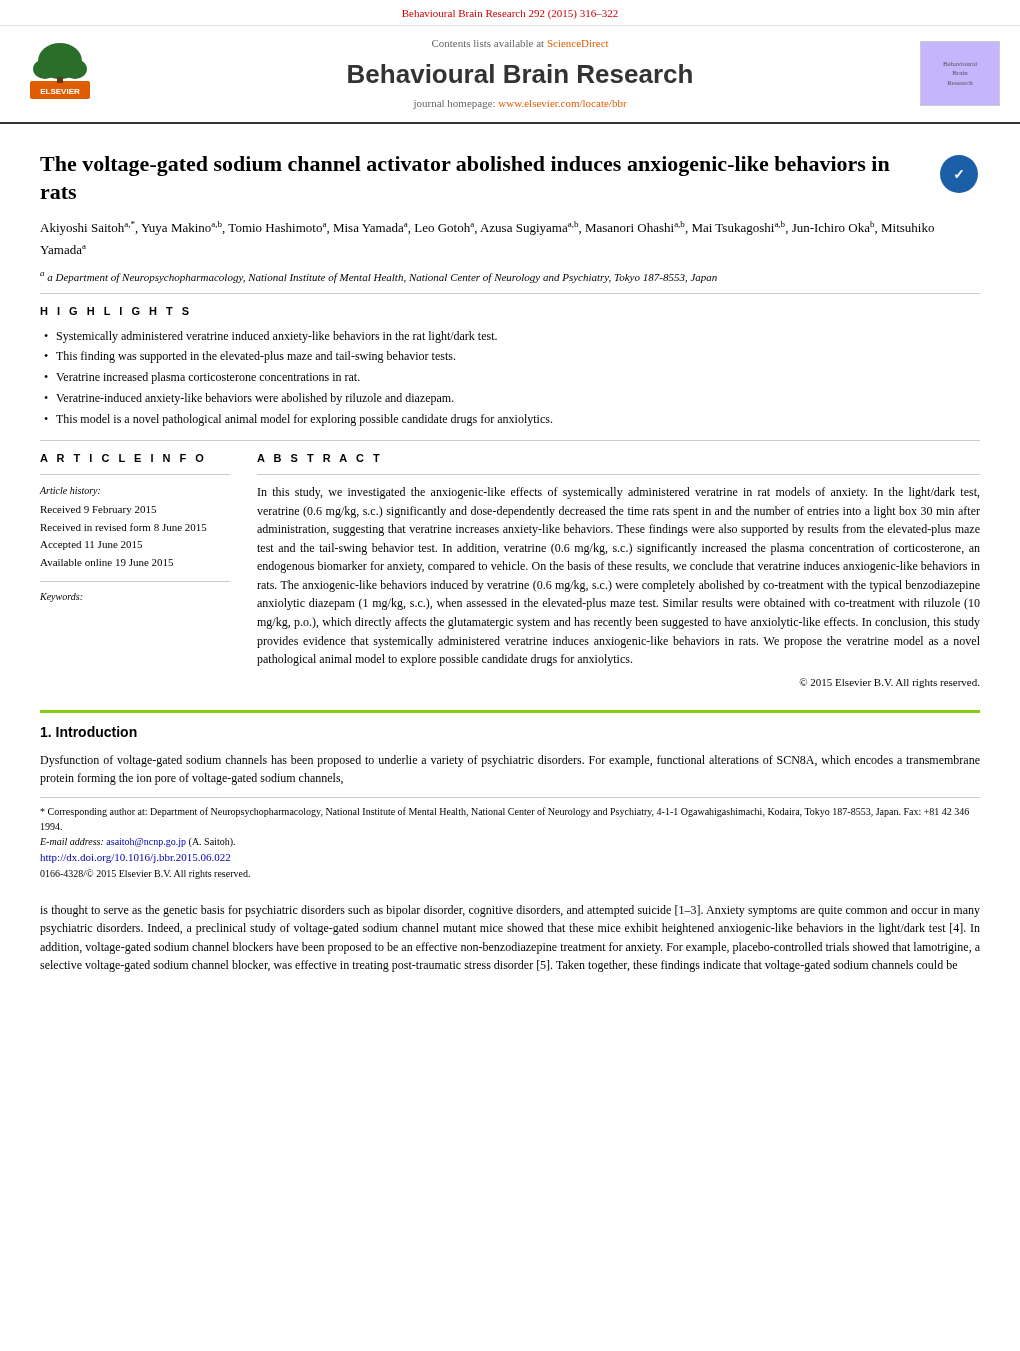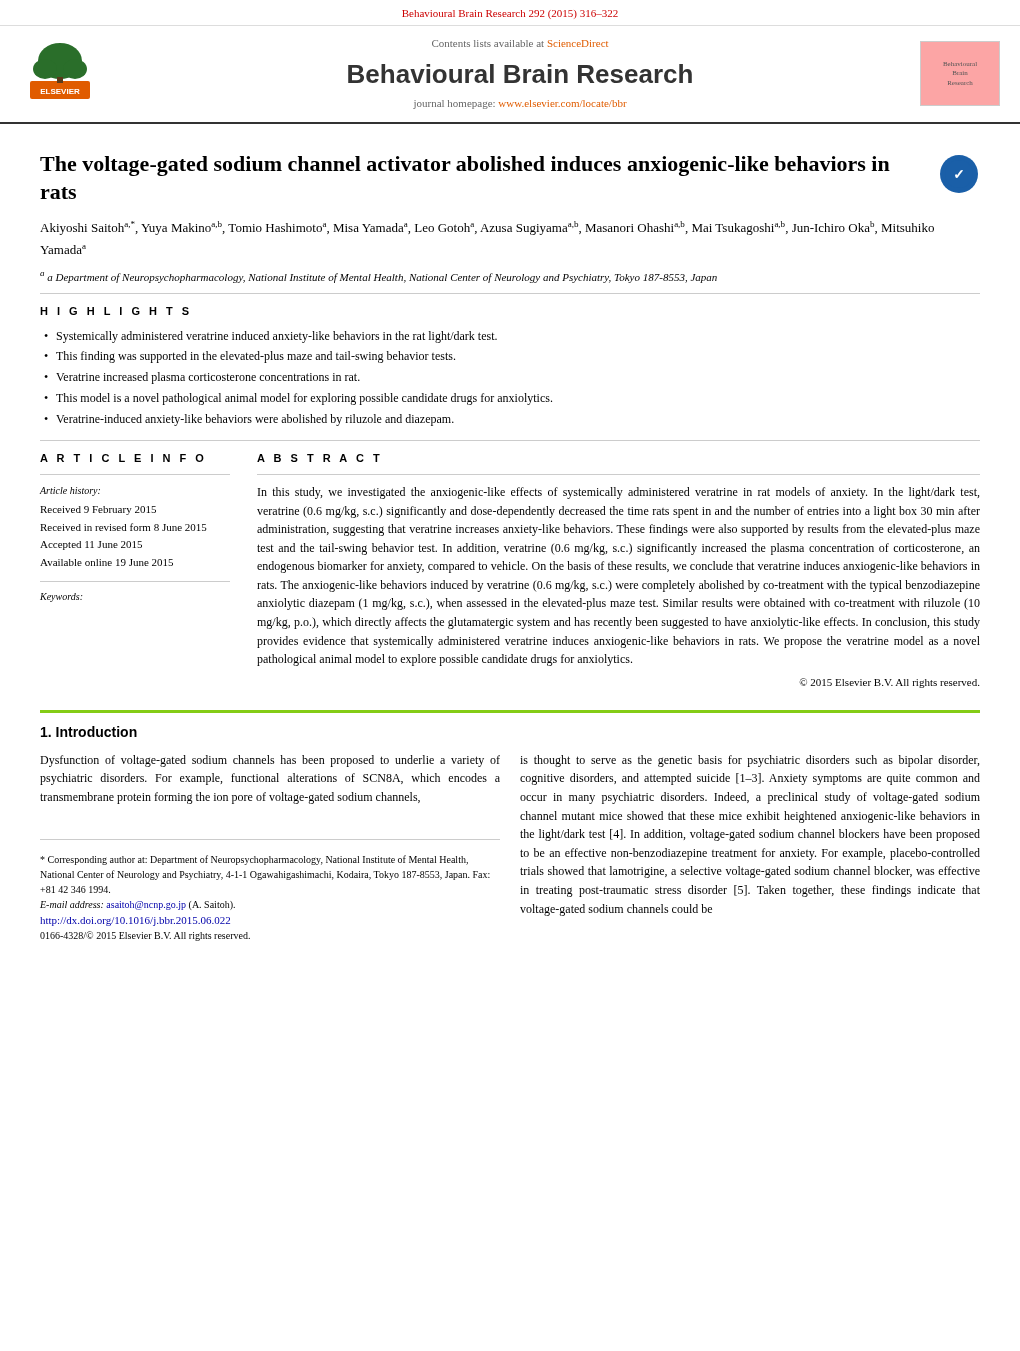--- a/index.html
+++ b/index.html
@@ -80,21 +80,21 @@
     .journal-logo-box {
       width: 80px;
       height: 65px;
       border: 1px solid #ccc;
       display: flex;
       align-items: center;
       justify-content: center;
       font-size: 7px;
       text-align: center;
       color: #555;
-      background: #fca5a5;
+      background: #c4b5fd;
     }
 
     
     .main-content {
       padding: 16px 40px 20px;
     }
 
     
     .article-title-section {
       display: flex;
@@ -248,38 +248,39 @@
       font-size: 14px;
       font-weight: bold;
       color: #000;
       margin-bottom: 8px;
       font-family: Arial, sans-serif;
     }
 
     .two-col-body {
       display: flex;
       gap: 20px;
+      flex-direction: column;
     }
     .body-left-col {
       flex: 1;
     }
     .body-right-col {
       flex: 1;
     }
     .body-text {
       font-size: 12px;
       line-height: 1.55;
       text-align: justify;
     }
 
     
     .footnote-section {
-      margin-top: 32px;
+      margin-top: 9px;
       border-top: 1px solid #ccc;
-      padding-top: 12px;
+      padding-top: 6px;
       font-size: 10px;
       line-height: 1.5;
     }
     .footnote-section a { color: #00a; text-decoration: none; }
     .doi-line {
       color: #00a;
       font-size: 11px;
     }
     .copyright-footer {
       font-size: 10px;
@@ -355,22 +356,22 @@
     </div>
 
     <hr class="section-divider">
 
     <div class="highlights-section">
       <div class="section-label">H I G H L I G H T S</div>
       <ul class="highlights-list">
         <li>Systemically administered veratrine induced anxiety-like behaviors in the rat light/dark test.</li>
         <li>This finding was supported in the elevated-plus maze and tail-swing behavior tests.</li>
         <li>Veratrine increased plasma corticosterone concentrations in rat.</li>
+        <li>Veratrine-induced anxiety-like behaviors were abolished by riluzole and diazepam.</li>
         <li>This model is a novel pathological animal model for exploring possible candidate drugs for anxiolytics.</li>
-        <li>Veratrine-induced anxiety-like behaviors were abolished by riluzole and diazepam.</li>
       </ul>
     </div>
 
     <hr class="section-divider">
 
     <div class="two-col">
 
       <div class="left-col">
         <div class="section-label">A R T I C L E   I N F O</div>
         <hr class="section-divider">

